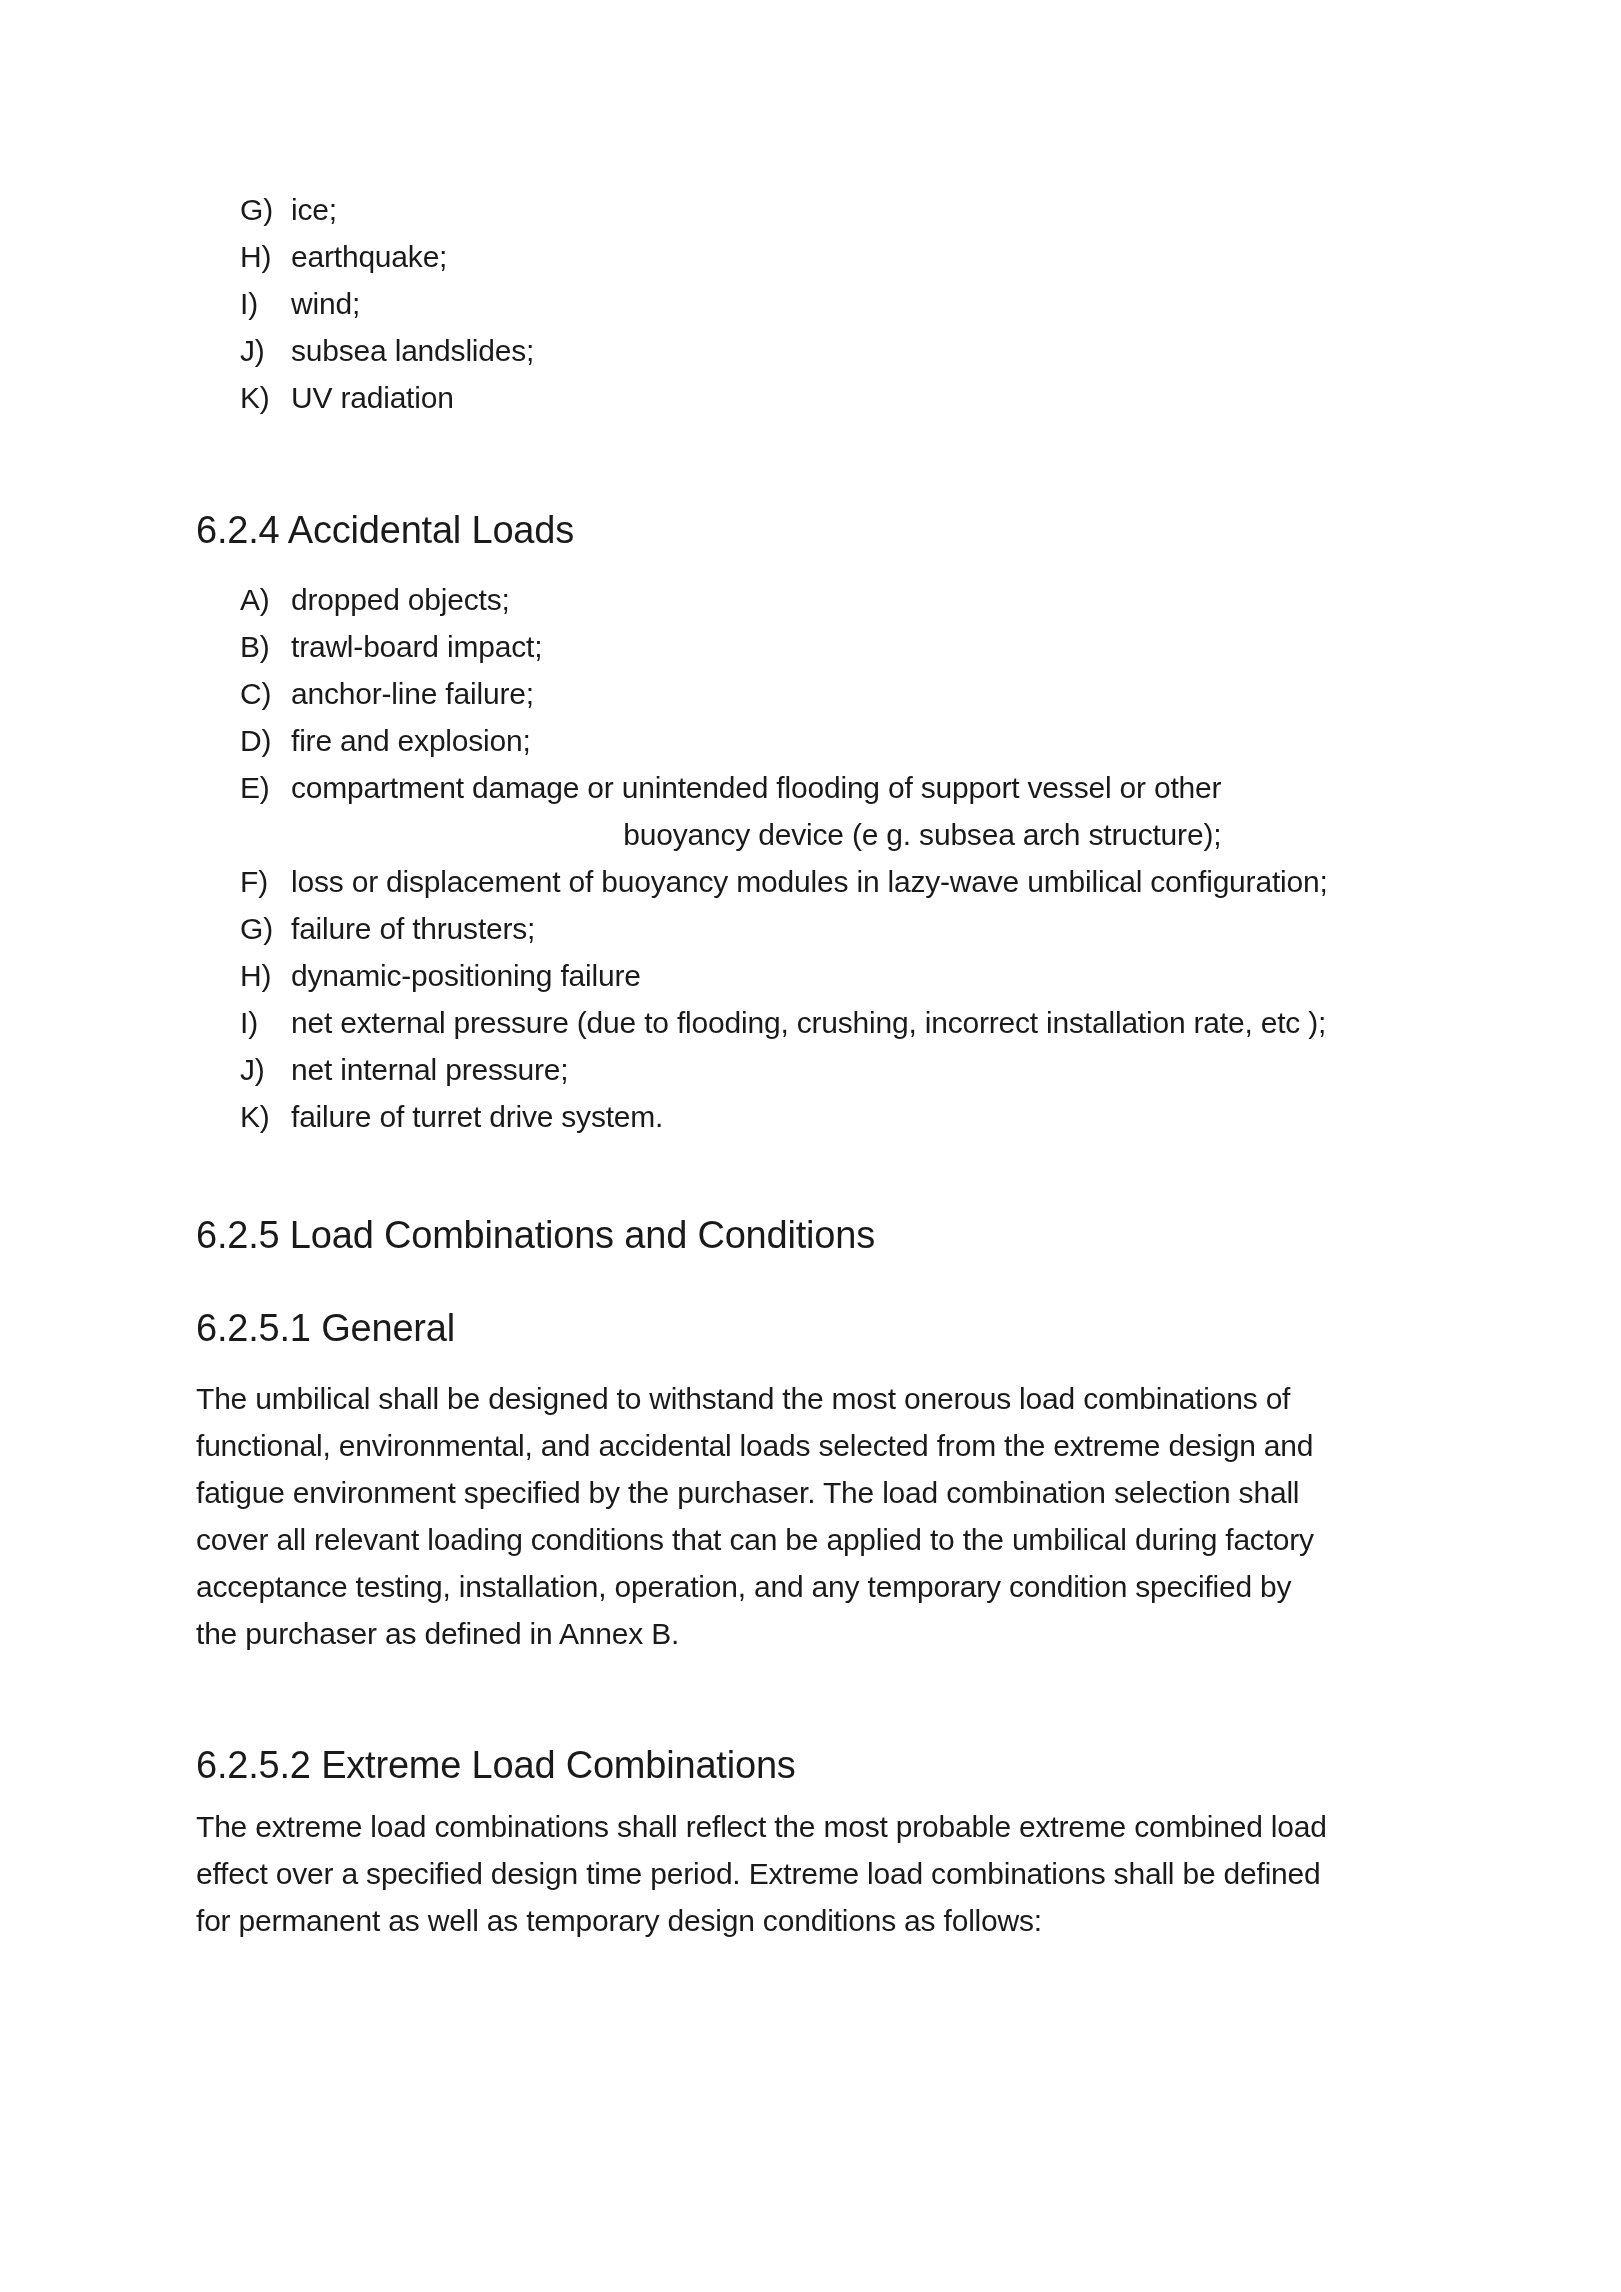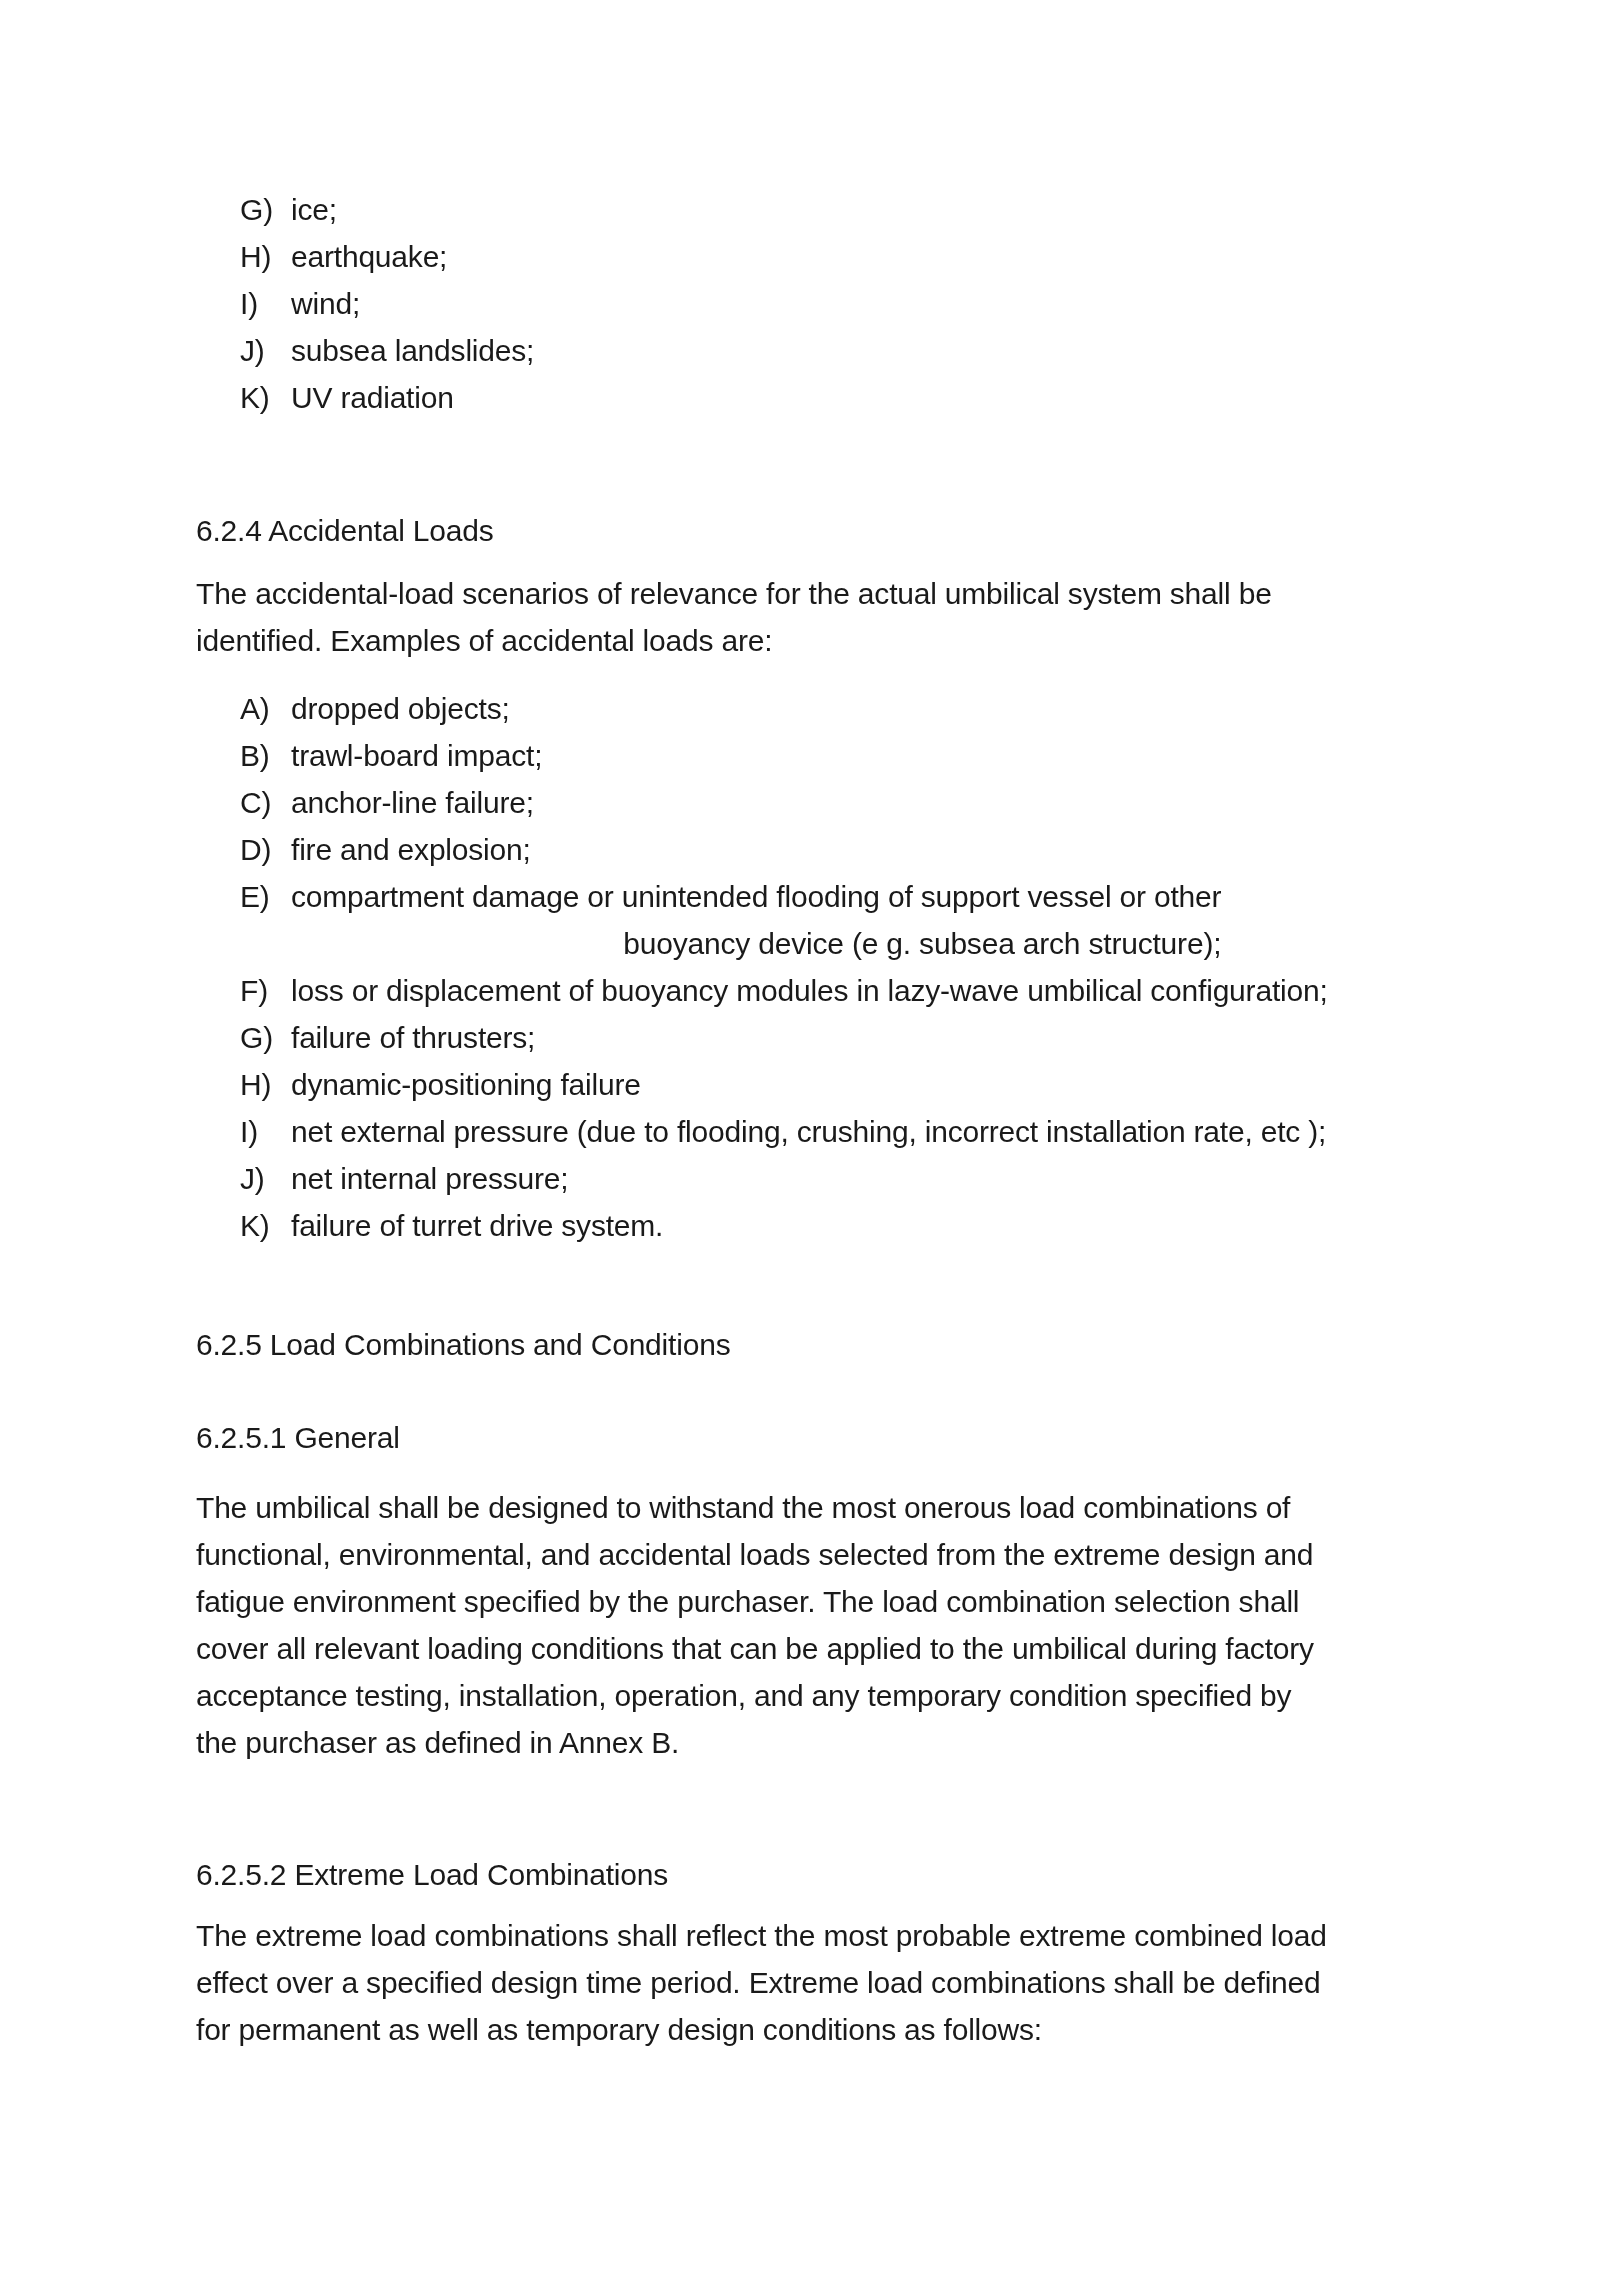--- a/index.html
+++ b/index.html
@@ -16,21 +16,21 @@
     height: 2293px;
     background: #ffffff;
     padding: 186px 191px 0 196px;
   }
   .txt {
     font-size: 30px;
     line-height: 47px;
     letter-spacing: -0.2px;
     font-weight: normal;
   }
-  .heading { font-size: 30px; line-height: 47px; letter-spacing: -0.2px; font-weight: normal; }
+  .heading { font-size: 38px; line-height: 47px; letter-spacing: -0.2px; font-weight: normal; }
   .para { white-space: pre; }
   .list { padding-left: 44px; }
   .list-item { display: flex; align-items: flex-start; }
   .marker { flex: 0 0 51px; }
   .item-text { white-space: pre; text-align: right; }
 
   
   .h-624   { margin-top: 86px; }
   .p-624   { margin-top: 15.7px; }
   .list-acc{ margin-top: 21.6px; }
@@ -64,22 +64,20 @@
       <span class="item-text">subsea landslides;</span>
     </div>
     <div class="list-item">
       <span class="marker">K)</span>
       <span class="item-text">UV radiation</span>
     </div>
   </div>
 
   <div class="heading h-624">6.2.4 Accidental Loads</div>
 
-  <div class="txt para p-624">The accidental-load scenarios of relevance for the actual umbilical system shall be
-identified. Examples of accidental loads are:</div>
 
   <div class="list list-acc txt">
     <div class="list-item">
       <span class="marker">A)</span>
       <span class="item-text">dropped objects;</span>
     </div>
     <div class="list-item">
       <span class="marker">B)</span>
       <span class="item-text">trawl-board impact;</span>
     </div>

